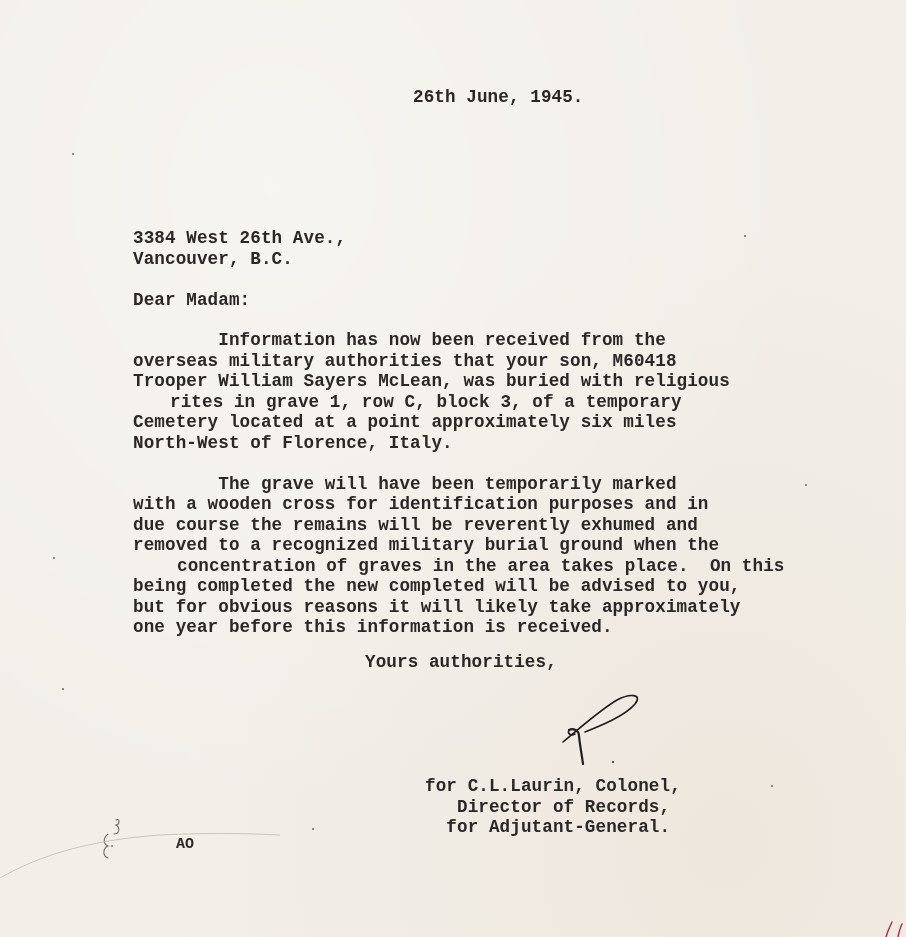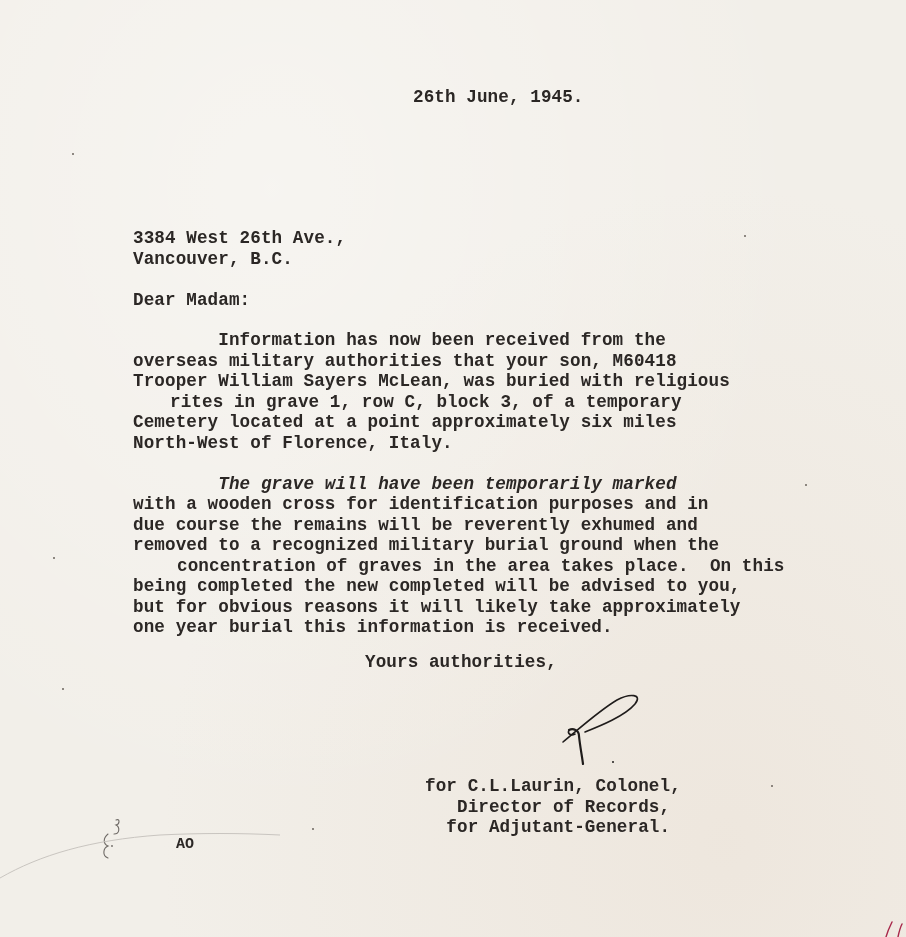--- a/index.html
+++ b/index.html
@@ -90,28 +90,28 @@
   <div>
     <div class="line body-line" style="top:330px;">        Information has now been received from the</div>
     <div class="line body-line" style="top:351px;">overseas military authorities that your son, M60418</div>
     <div class="line body-line" style="top:371px;">Trooper William Sayers McLean, was buried with religious</div>
     <div class="line body-line" style="top:392px;margin-left:37px;">rites in grave 1, row C, block 3, of a temporary</div>
     <div class="line body-line" style="top:412px;">Cemetery located at a point approximately six miles</div>
     <div class="line body-line" style="top:433px;">North-West of Florence, Italy.</div>
   </div>
 
   <div>
-    <div class="line body-line" style="top:474px;font-style:italic;">        The grave will have been temporarily marked</div>
+    <div class="line body-line" style="top:474px;">        The grave will have been temporarily marked</div>
     <div class="line body-line" style="top:494px;">with a wooden cross for identification purposes and in</div>
     <div class="line body-line" style="top:515px;">due course the remains will be reverently exhumed and</div>
     <div class="line body-line" style="top:535px;">removed to a recognized military burial ground when the</div>
     <div class="line body-line" style="top:556px;margin-left:44px;">concentration of graves in the area takes place.  On this</div>
     <div class="line body-line" style="top:576px;">being completed the new completed will be advised to you,</div>
     <div class="line body-line" style="top:597px;">but for obvious reasons it will likely take approximately</div>
-    <div class="line body-line" style="top:617px;">one year burial this information is received.</div>
+    <div class="line body-line" style="top:617px;">one year before this information is received.</div>
   </div>
 
   <div class="line closing">Yours authorities,</div>
 
   <svg class="signature" viewBox="0 0 100 80">
     <path d="M8 52 C 25 38, 45 20, 62 10 C 75 3, 88 4, 80 14 C 70 26, 45 36, 30 42" fill="none" stroke="#1f1c1b" stroke-width="1.6" stroke-linecap="round"></path>
     <path d="M14 40 C 18 38, 24 40, 24 46 C 25 56, 27 66, 28 74" fill="none" stroke="#1f1c1b" stroke-width="2.2" stroke-linecap="round"></path>
     <path d="M14 40 C 12 44, 16 46, 20 44" fill="none" stroke="#1f1c1b" stroke-width="1.6" stroke-linecap="round"></path>
     <circle cx="58" cy="72" r="1" fill="#1f1c1b"></circle>
   </svg>

